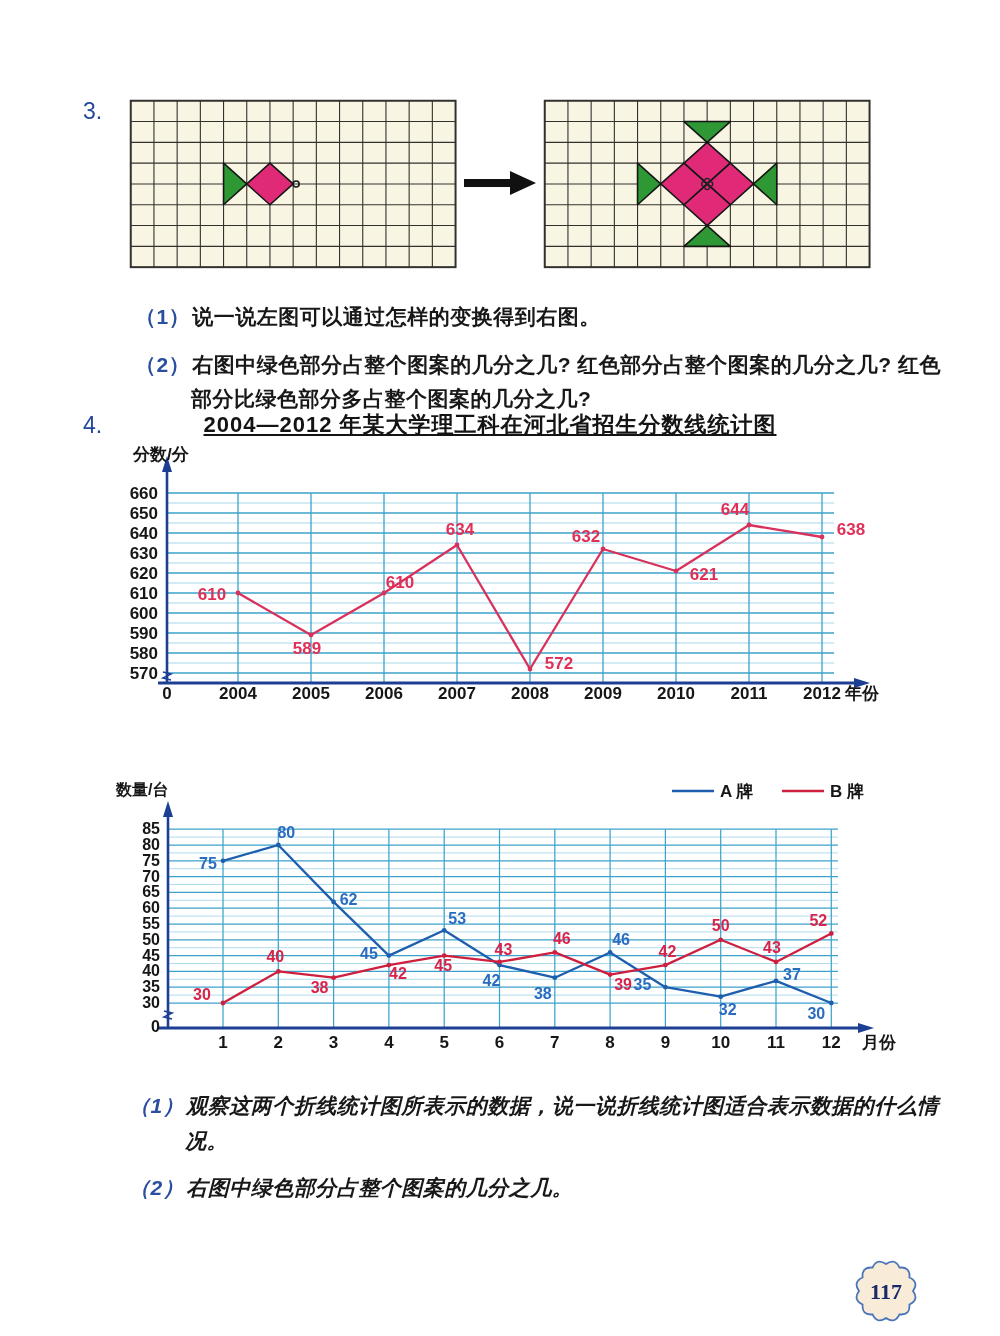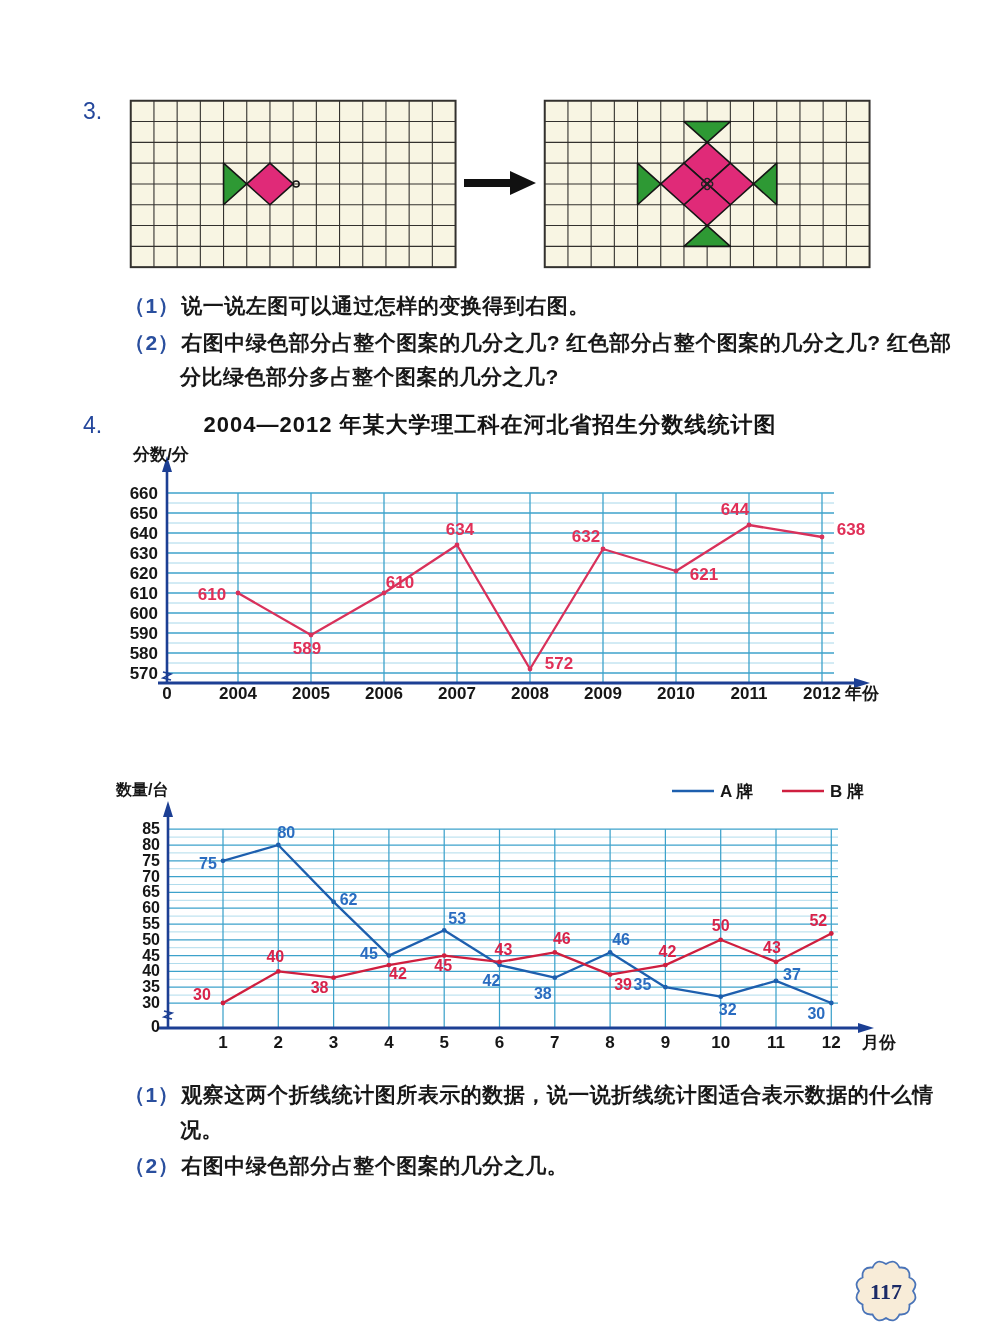--- a/index.html
+++ b/index.html
@@ -7,21 +7,21 @@
     position:relative;width:1000px;height:1336px;margin:0 auto;
     background:#ffffff;overflow:hidden;
     font-family:"Liberation Sans","DejaVu Sans",sans-serif;
     color:#181818;
   }
   .probnum{
     position:absolute;font-size:23px;color:#24479c;font-weight:400;
   }
   .qblock{position:absolute;}
   .qblock p{
-    margin:2px;font-size:21px;line-height:34.5px;font-weight:600;
+    margin:13px;font-size:21px;line-height:34.5px;font-weight:600;
     padding-left:56px;text-indent:-56px;letter-spacing:0.5px;
   }
   .qprefix{color:#2a4f9e;font-weight:600;margin-right:2px;}
   .charttitle{
     position:absolute;font-size:22px;font-weight:700;text-align:center;
     color:#141414;letter-spacing:1px;
   }
   svg{position:absolute;overflow:visible;}
   .figrid{background:transparent;}
 </style>
@@ -100,21 +100,21 @@
       <circle cx="163.15" cy="83.95" r="1.3" fill="#222"></circle>
     </svg>
 
   <div class="qblock" style="left:122px;top:287px;width:852px;">
     <p><span class="qprefix">（1）</span><span>说一说左图可以通过怎样的变换得到右图。</span></p>
     <p><span class="qprefix">（2）</span><span>右图中绿色部分占整个图案的几分之几? 红色部分占整个图案的几分之几? 红色部分比绿色部分多占整个图案的几分之几?</span></p>
   </div>
 
   <div class="probnum" style="left:83px;top:412px;">4.</div>
 
-  <div class="charttitle" style="left:90px;top:410px;width:800px;">2004—2012 年某大学理工科在河北省招生分数线统计图</div>
+  <div class="charttitle" style="left:90px;top:410px;width:800px;text-decoration:underline;">2004—2012 年某大学理工科在河北省招生分数线统计图</div>
 
   <svg id="chart1" style="left:100px;top:440px;" width="880" height="272" viewBox="0 0 880 272">
       <line x1="67" y1="233" x2="734" y2="233" stroke="#3da2cb" stroke-width="1.3"></line>
       <line x1="67" y1="223" x2="734" y2="223" stroke="#8fcde4" stroke-width="0.8"></line>
       <line x1="67" y1="213" x2="734" y2="213" stroke="#3da2cb" stroke-width="1.3"></line>
       <line x1="67" y1="203" x2="734" y2="203" stroke="#8fcde4" stroke-width="0.8"></line>
       <line x1="67" y1="193" x2="734" y2="193" stroke="#3da2cb" stroke-width="1.3"></line>
       <line x1="67" y1="183" x2="734" y2="183" stroke="#8fcde4" stroke-width="0.8"></line>
       <line x1="67" y1="173" x2="734" y2="173" stroke="#3da2cb" stroke-width="1.3"></line>
       <line x1="67" y1="163" x2="734" y2="163" stroke="#8fcde4" stroke-width="0.8"></line>
@@ -304,21 +304,21 @@
       <circle cx="565.4" cy="190.07999999999998" r="2.4" fill="#cf1f3f"></circle>
       <text x="567.4" y="182.07999999999998" text-anchor="middle" fill="#d8234a" font-size="16" font-weight="bold" font-family="&quot;Liberation Sans&quot;,&quot;DejaVu Sans&quot;,sans-serif">42</text>
       <circle cx="620.7" cy="164.8" r="2.4" fill="#cf1f3f"></circle>
       <text x="620.7" y="155.8" text-anchor="middle" fill="#d8234a" font-size="16" font-weight="bold" font-family="&quot;Liberation Sans&quot;,&quot;DejaVu Sans&quot;,sans-serif">50</text>
       <circle cx="676" cy="186.92000000000002" r="2.4" fill="#cf1f3f"></circle>
       <text x="672" y="177.92000000000002" text-anchor="middle" fill="#d8234a" font-size="16" font-weight="bold" font-family="&quot;Liberation Sans&quot;,&quot;DejaVu Sans&quot;,sans-serif">43</text>
       <circle cx="731.3" cy="158.48" r="2.4" fill="#cf1f3f"></circle>
       <text x="718.3" y="151.48" text-anchor="middle" fill="#d8234a" font-size="16" font-weight="bold" font-family="&quot;Liberation Sans&quot;,&quot;DejaVu Sans&quot;,sans-serif">52</text>
     </svg>
 
-  <div class="qblock" style="left:122px;top:1076px;width:852px;">
+  <div class="qblock" style="left:116px;top:1076px;width:852px;font-style:italic;">
     <p><span class="qprefix">（1）</span><span>观察这两个折线统计图所表示的数据，说一说折线统计图适合表示数据的什么情况。</span></p>
     <p><span class="qprefix">（2）</span><span>右图中绿色部分占整个图案的几分之几。</span></p>
   </div>
 
   <svg id="badge" style="left:843px;top:1250px;" width="86" height="86" viewBox="0 0 86 86">
       <path d="M43.0,14.0 Q51.9,7.7 56.5,17.6 Q67.4,16.6 66.4,27.5 Q76.3,32.1 70.0,41.0 Q76.3,49.9 66.4,54.5 Q67.4,65.4 56.5,64.4 Q51.9,74.3 43.0,68.0 Q34.1,74.3 29.5,64.4 Q18.6,65.4 19.6,54.5 Q9.7,49.9 16.0,41.0 Q9.7,32.1 19.6,27.5 Q18.6,16.6 29.5,17.6 Q34.1,7.7 43.0,14.0 Z" fill="#f8ecd8" stroke="#4a74b8" stroke-width="1.8"></path>
       <text x="43" y="49" text-anchor="middle" font-size="22" font-weight="bold" font-family="&quot;Liberation Serif&quot;,&quot;DejaVu Serif&quot;,serif" fill="#1b2a66">117</text>
     </svg>
 
 </div>

